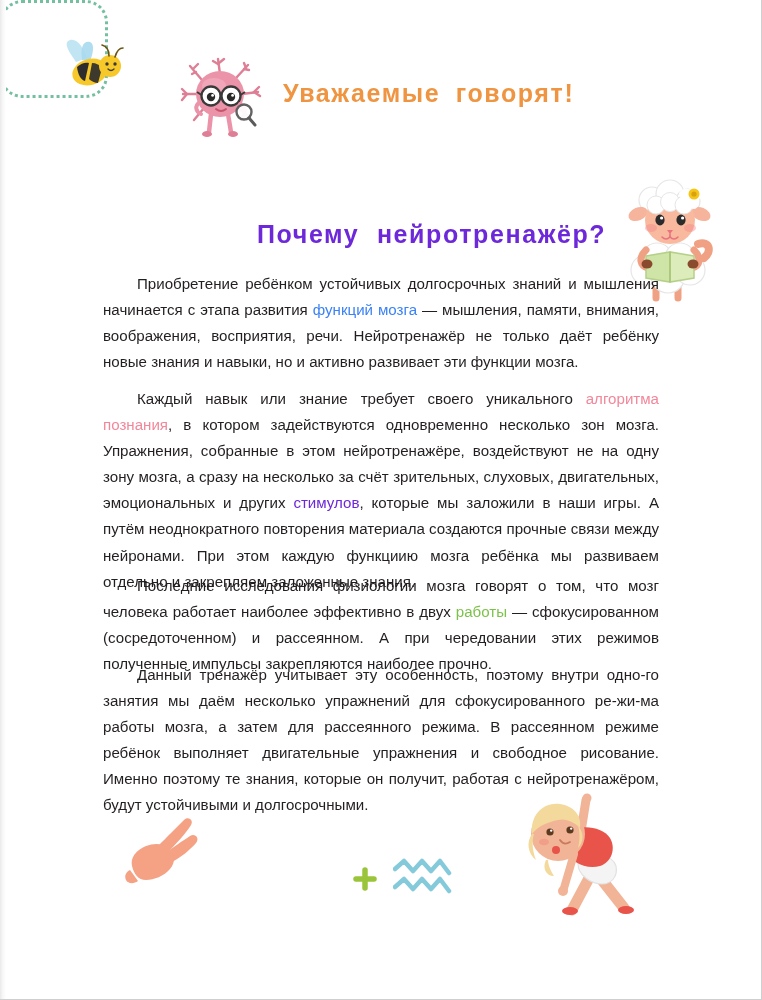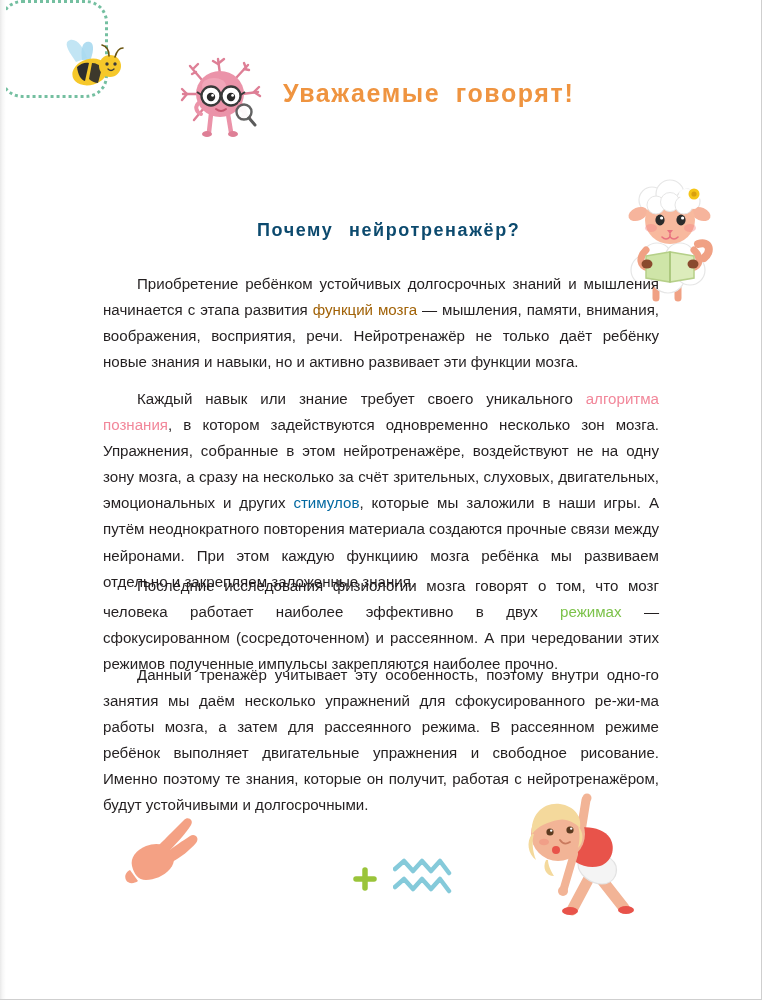--- a/index.html
+++ b/index.html
@@ -38,22 +38,22 @@
   #heading-adults {
     left: 283px;
     top: 79px;
     font-size: 25px;
     color: #ef9440;
     word-spacing: 7px;
   }
   #heading-why {
     left: 257px;
     top: 220px;
-    font-size: 18px;
-    color: #0c4a6e;
+    font-size: 25px;
+    color: #6d28d9;
     word-spacing: 9px;
   }
 
   
   .para {
     position: absolute;
     left: 103px;
     width: 556px;
     margin: 0;
     font-size: 15.1px;
@@ -62,23 +62,23 @@
     text-align: justify;
     text-indent: 34px;
     text-justify: inter-word;
   }
   #para-1 { top: 130px; }
   #para-2 { top: 271px; }
   #para-3 { top: 386px; }
   #para-4 { top: 573px; }
   #para-5 { top: 662px; }
 
-  .hl-blue   { color: #a16207; }
+  .hl-blue   { color: #3b82f6; }
   .hl-pink   { color: #f2879a; }
-  .hl-purple { color: #0369a1; }
+  .hl-purple { color: #6d28d9; }
   .hl-green  { color: #7cc24a; }
 
   
   .art { position: absolute; }
 
   
   #bee { left: 62px; top: 36px; width: 66px; height: 58px; }
 
   
   #neuron { left: 176px; top: 54px; width: 88px; height: 86px; }
@@ -259,21 +259,21 @@
 
   <div class="heading" id="heading-adults">Уважаемые  говорят!</div>
 
   <div class="heading" id="heading-why">Почему  нейротренажёр?</div>
 
 
   <p class="para" id="para-2"><span>Приобретение ребёнком устойчивых долгосрочных знаний и мышления начинается с этапа развития </span><span class="hl-blue">функций мозга</span><span> — мышления, памяти, внимания, воображения, восприятия, речи. Нейротренажёр не только даёт ребёнку новые знания и навыки, но и активно развивает эти функции мозга.</span></p>
 
   <p class="para" id="para-3"><span>Каждый навык или знание требует своего уникального </span><span class="hl-pink">алгоритма познания</span><span>, в котором задействуются одновременно несколько зон мозга. Упражнения, собранные в этом нейротренажёре, воздействуют не на одну зону мозга, а сразу на несколько за счёт зрительных, слуховых, двигательных, эмоциональных и других </span><span class="hl-purple">стимулов</span><span>, которые мы заложили в наши игры. А путём неоднократного повторения материала создаются прочные связи между нейронами. При этом каждую функциию мозга ребёнка мы развиваем отдельно и закрепляем заложенные знания.</span></p>
 
-  <p class="para" id="para-4"><span>Последние исследования физиологии мозга говорят о том, что мозг человека работает наиболее эффективно в двух </span><span class="hl-green">режимах</span><span> — сфокусированном (сосредоточенном) и рассеянном. А при чередовании этих режимов полученные импульсы закрепляются наиболее прочно.</span></p>
+  <p class="para" id="para-4"><span>Последние исследования физиологии мозга говорят о том, что мозг человека работает наиболее эффективно в двух </span><span class="hl-green">работы</span><span> — сфокусированном (сосредоточенном) и рассеянном. А при чередовании этих режимов полученные импульсы закрепляются наиболее прочно.</span></p>
 
   <p class="para" id="para-5"><span>Данный тренажёр учитывает эту особенность, поэтому внутри одно-го занятия мы даём несколько упражнений для сфокусированного ре-жи-ма работы мозга, а затем для рассеянного режима. В рассеянном режиме ребёнок выполняет двигательные упражнения и свободное рисование. Именно поэтому те знания, которые он получит, работая с нейротренажёром, будут устойчивыми и долгосрочными.</span></p>
 
   <div id="hand-frame"></div>
   <div class="art" id="hand-icon">
     <svg viewBox="0 0 92 76" width="92" height="76" aria-hidden="true">
       <g fill="#f4a184">
 
         <path d="M36 34 C44 26 56 14 62 8 C66 4 72 8 69 13 C64 21 54 32 47 39 Z"></path>
 

